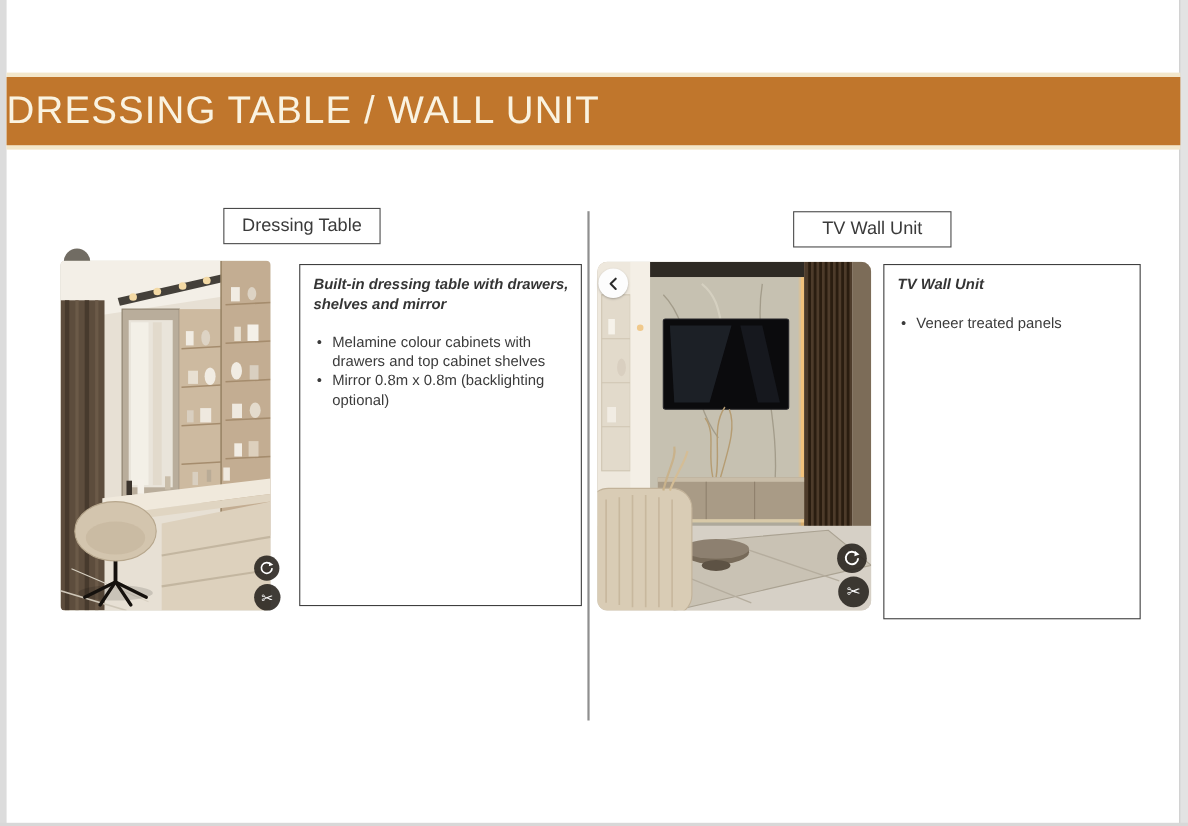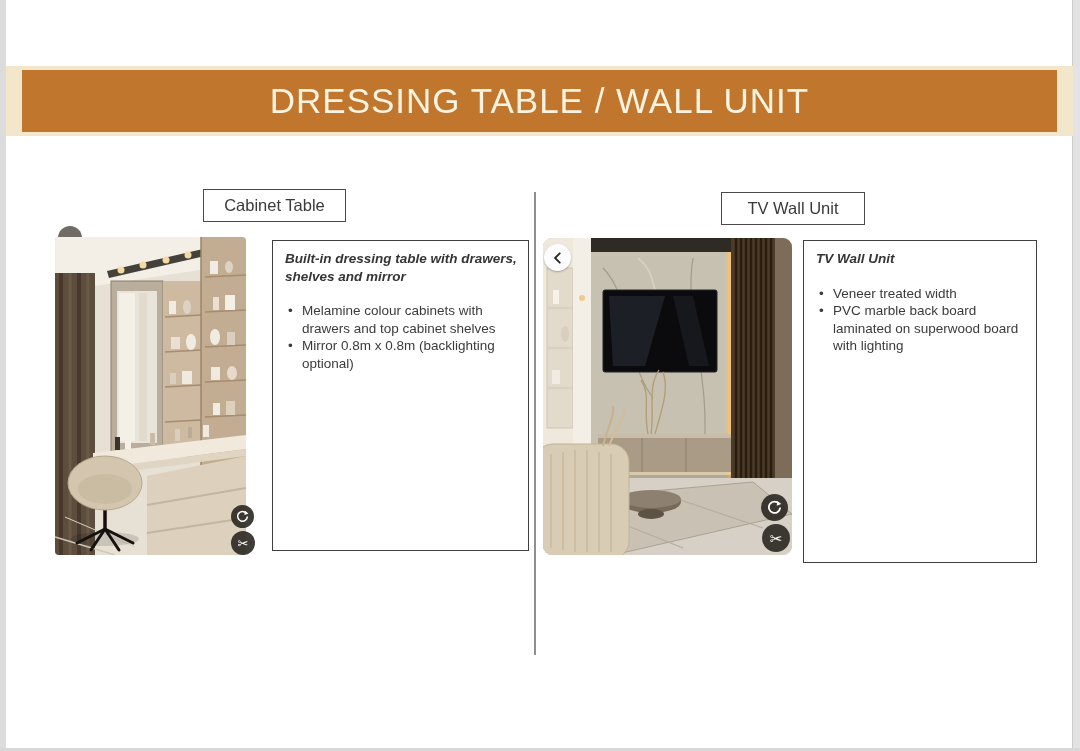--- a/index.html
+++ b/index.html
@@ -9,21 +9,21 @@
   }
   .edge-left{position:absolute;left:0;top:0;width:6px;height:751px;background:#dcdcdc;}
   .edge-right{position:absolute;right:0;top:0;width:7px;height:751px;background:#e3e3e3;border-left:1px solid #cccccc;}
   .edge-bottom{position:absolute;left:0;bottom:0;width:1080px;height:3px;background:#d8d8d8;}
 
   .banner{
     position:absolute;left:6px;right:7px;top:66px;height:70px;
     background:#f3e7cb;display:flex;align-items:stretch;
   }
   .banner-inner{
-    flex:1;margin:4px 16px;background:#c0762c;display:flex;align-items:center;justify-content:center;
+    flex:1;margin:4px 0;background:#c0762c;display:flex;align-items:center;justify-content:flex-start;
   }
   .banner-title{
     color:#faf3e1;font-size:35px;font-weight:400;letter-spacing:1px;white-space:pre;
   }
 
   .label-box{
     position:absolute;border:1.5px solid #4a4a4a;background:#ffffff;
     display:flex;align-items:center;justify-content:center;
     font-size:16.5px;color:#3a3a3a;
   }
@@ -75,21 +75,21 @@
   <div class="edge-right"></div>
   <div class="edge-bottom"></div>
 
   <div class="banner">
     <div class="banner-inner">
       <div class="banner-title">DRESSING TABLE / WALL UNIT</div>
     </div>
   </div>
 
   <div class="label-box left">
-    <span>Cabinet Table</span>
+    <span>Dressing Table</span>
   </div>
   <div class="label-box right">
     <span>TV Wall Unit</span>
   </div>
 
   <div class="divider"></div>
 
   <div class="cropped-bump"></div>
 
   <div class="photo left">
@@ -252,22 +252,21 @@
           <line x1="68" y1="216" x2="68" y2="314"></line>
       </g>
       <path d="M60,208 C64,190 72,178 70,168" stroke="#c9b28b" fill="none" stroke-width="2"></path>
       <path d="M66,208 C72,192 80,182 82,172" stroke="#d4bd96" fill="none" stroke-width="2"></path>
     </svg>
   </div>
 
   <div class="spec-box right">
     <p class="spec-heading">TV Wall Unit</p>
     <ul class="spec-list">
-      <li>Veneer treated width</li>
-      <li>PVC marble back board laminated on superwood board with lighting</li>
+      <li>Veneer treated panels</li>
     </ul>
   </div>
 
   <button class="circle-btn btn-white btn-r-back">
     <svg width="14" height="14" viewBox="0 0 24 24">
       <polyline points="15,4 7,12 15,20" fill="none" stroke="#2b2b2b" stroke-width="3.2" stroke-linecap="round" stroke-linejoin="round"></polyline>
     </svg>
   </button>
 
   <button class="circle-btn btn-dark btn-l-refresh">

